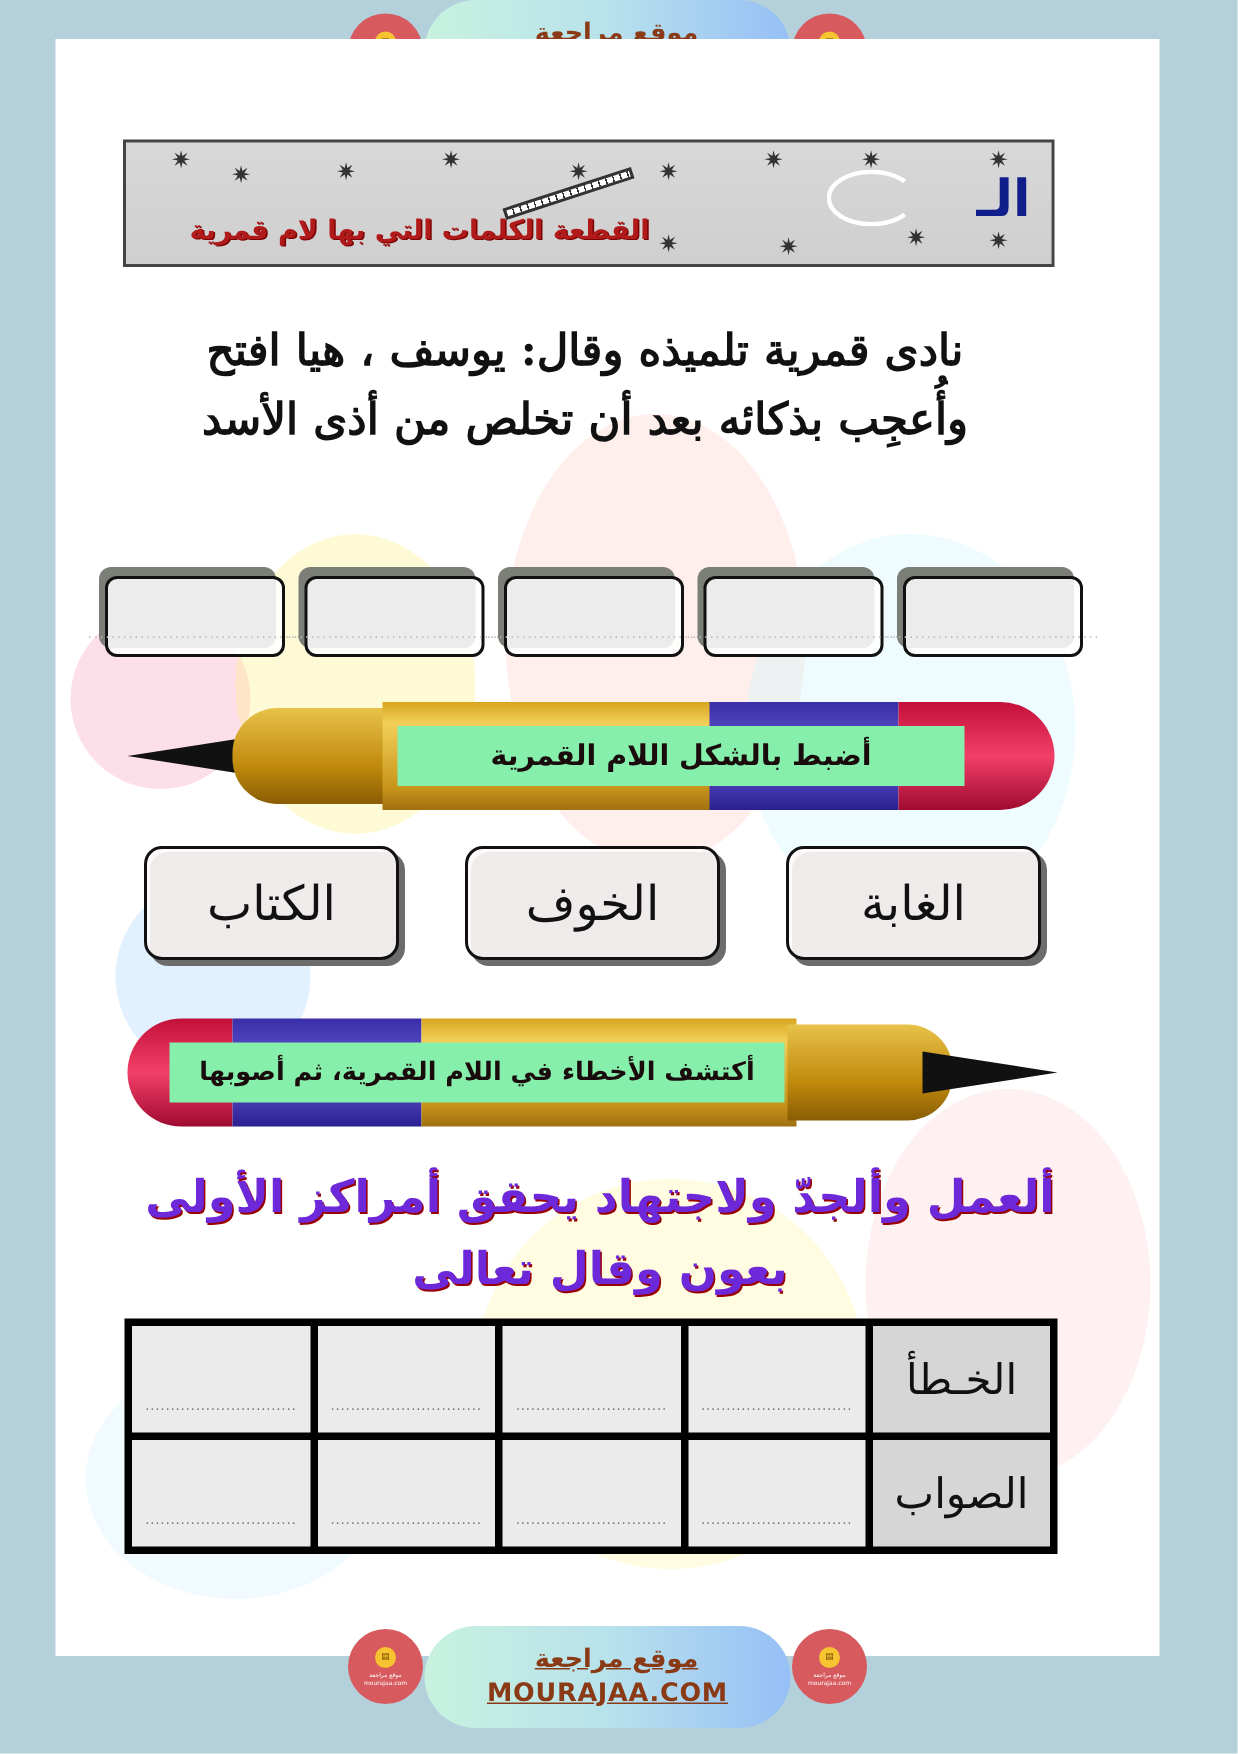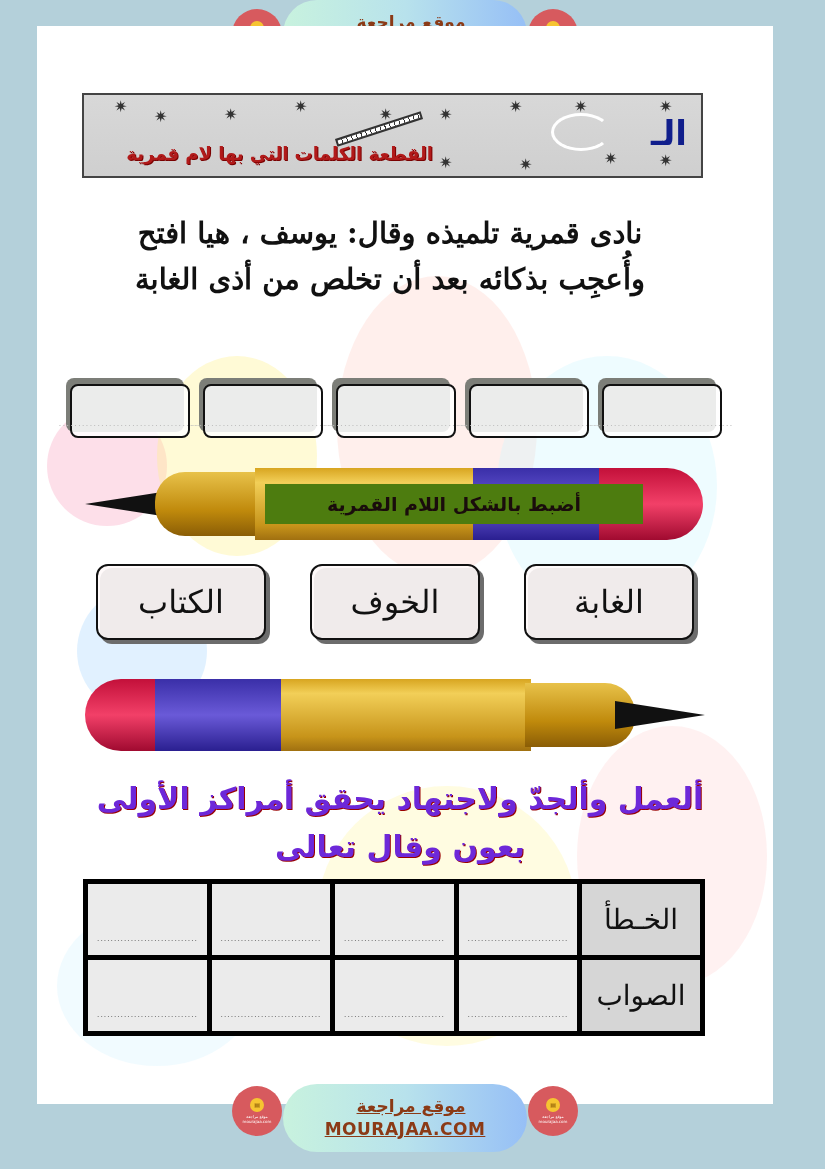--- a/index.html
+++ b/index.html
@@ -108,21 +108,21 @@
       position: absolute; height: 76px;
     }
     .pencil .tip {
       position: absolute; top: 50%; width: 0; height: 0;
       border-top: 14px solid transparent; border-bottom: 14px solid transparent;
       transform: translateY(-50%);
     }
     .pencil .wood { position: absolute; top: 6px; height: 64px; background: linear-gradient(180deg,#e8c24a 0%,#c08a0c 60%,#8a5d06 100%); }
     .pencil .body { position: absolute; top: 2px; height: 72px; background: linear-gradient(180deg,#d8a520 0%,#f2cf58 20%,#c7941a 80%,#a07010 100%); }
     .pencil .label-band {
-      position: absolute; top: 18px; height: 40px; background: #4d7c0f;
+      position: absolute; top: 18px; height: 40px; background: #86efac;
       display: flex; align-items: center; justify-content: center;
       direction: rtl; font-weight: bold; font-size: 19px; color: #1a0c0c;
     }
     .pencil .stripe { position: absolute; top: 2px; height: 72px; background: linear-gradient(180deg,#3a2fa8 0%,#6a5ad8 50%,#2a1f90 100%); }
     .pencil .eraser { position: absolute; top: 2px; height: 72px; background: linear-gradient(180deg,#c3103a 0%,#f24068 50%,#a00a30 100%); }
 
     .pencil.p1 { left: 85px; top: 466px; width: 618px; }
     .pencil.p1 .tip { left: 0; border-right: 90px solid #111; }
     .pencil.p1 .wood { left: 70px; width: 110px; border-radius: 30px 0 0 30px; }
     .pencil.p1 .body { left: 170px; width: 220px; }
@@ -228,21 +228,21 @@
   <span class="star" style="left:520px;top:56px;">✷</span>
   <span class="star" style="left:575px;top:58px;">✷</span>
   <div class="pencil-sketch"></div>
   <div class="moon"></div>
   <span class="lam">الـ</span>
   <span class="line2">القطعة الكلمات التي بها لام قمرية</span>
 </div>
 
 <div class="paragraph">
   <div>نادى قمرية تلميذه وقال: يوسف ، هيا افتح</div>
-  <div>وأُعجِب بذكائه بعد أن تخلص من أذى الغابة</div>
+  <div>وأُعجِب بذكائه بعد أن تخلص من أذى الأسد</div>
 </div>
 
 <div class="answer-row">
   <div class="answer-box">
       <div class="shadow"></div>
       <div class="box">
         <span class="dots">.....................................</span>
       </div>
     </div>
   <div class="answer-box">
@@ -294,20 +294,21 @@
       <div class="box">الكتاب</div>
     </div>
 </div>
 
 <div class="pencil p2">
   <div class="eraser"></div>
   <div class="stripe"></div>
   <div class="body"></div>
   <div class="wood"></div>
   <div class="tip"></div>
+  <div class="label-band">أكتشف الأخطاء في اللام القمرية، ثم أصوبها</div>
 </div>
 
 <div class="motto">
   <div>ألعمل وألجدّ ولاجتهاد يحقق أمراكز الأولى</div>
   <div>بعون وقال تعالى</div>
 </div>
 
 <div class="corr-table">
   <div class="cell">
       <span class="dots">..............................</span>

